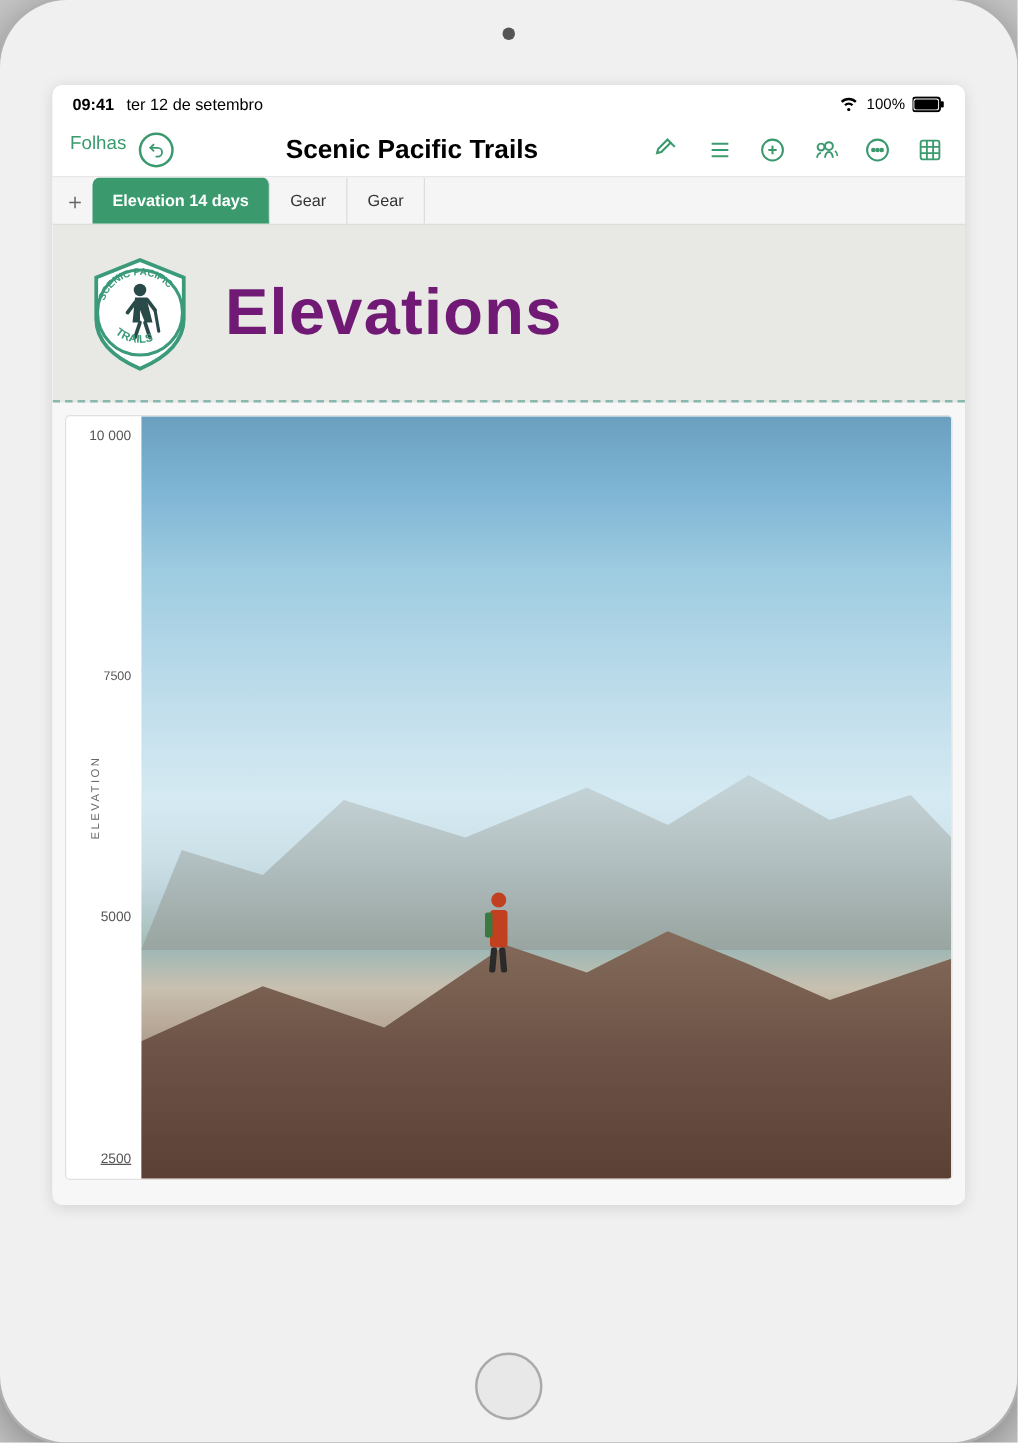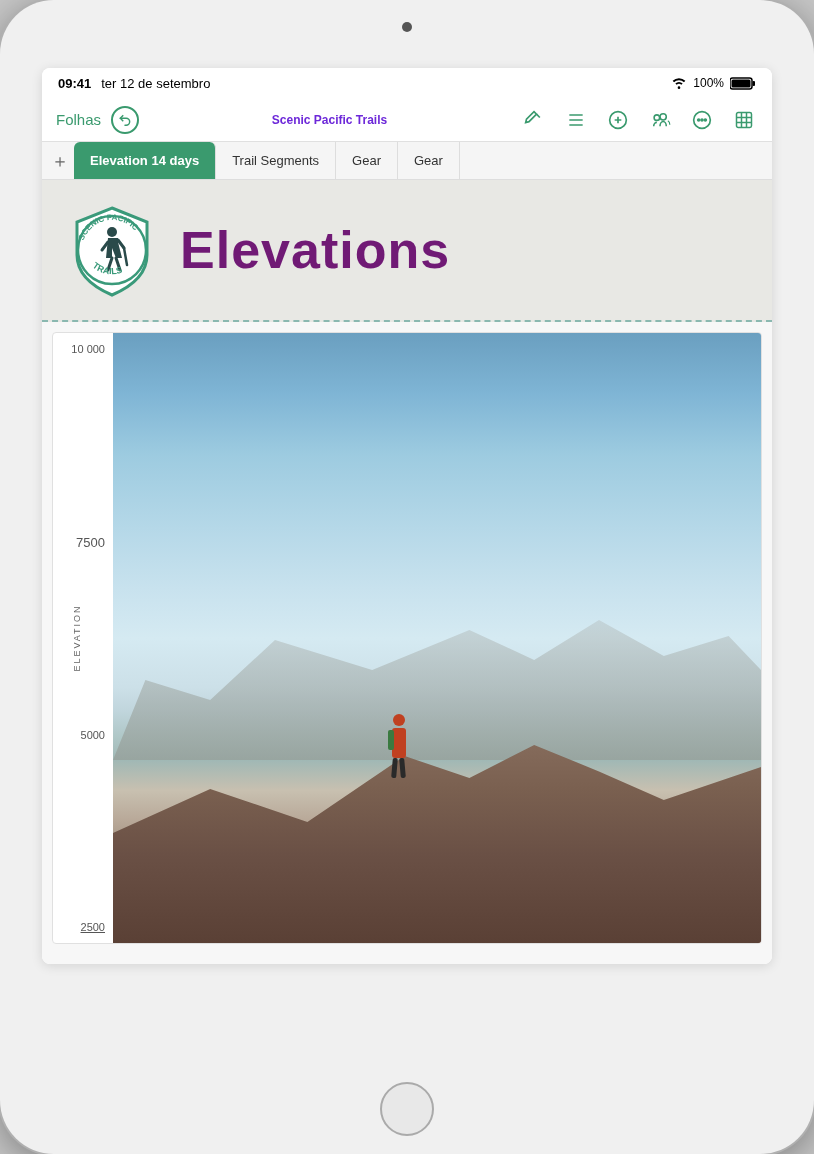--- a/index.html
+++ b/index.html
@@ -88,27 +88,27 @@
       align-items: center;
       justify-content: space-between;
       padding: 4px 14px;
       background: #fff;
       border-bottom: 1px solid #e0e0e0;
       height: 44px;
       flex-shrink: 0;
     }
     .toolbar-left {
       display: flex;
-      align-items: center;
+      align-items: flex-start;
       gap: 10px;
     }
     .toolbar-title {
-      font-size: 12px;
+      font-size: 21px;
       font-weight: 700;
-      color: #6d28d9;
+      color: #000000;
     }
     .toolbar-back {
       font-size: 15px;
       color: #3a9a6e;
       font-weight: 500;
     }
     .toolbar-back-icon {
       width: 28px;
       height: 28px;
       border: 2px solid #3a9a6e;
@@ -300,23 +300,20 @@
         </div>
       </div>
     </div>
 
     <div class="tabs-bar">
       <div class="tab-add">＋</div>
       <div class="tab active">
         <span>Elevation 14 days</span>
       </div>
       <div class="tab">
-        <span>Trail Segments</span>
-      </div>
-      <div class="tab">
         <span>Gear</span>
       </div>
       <div class="tab">
         <span>Gear</span>
       </div>
     </div>
 
     <div class="content">
 
       <div class="sheet-header">
@@ -356,21 +353,21 @@
         <span class="sheet-title-text">Elevations</span>
       </div>
 
       <div style="background:#fff; margin:10px; border:1px solid #e0e0e0; border-radius:4px; overflow:hidden; display:flex; flex-direction:column;">
 
         <div style="display:flex; flex:1;">
 
           <div style="width:60px; flex-shrink:0; display:flex; flex-direction:column; justify-content:space-between; padding:10px 4px 10px 0; position:relative;">
             <span style="position:absolute; left:-10px; top:50%; transform:translateY(-50%) rotate(-90deg); font-size:9px; color:#666; letter-spacing:2px; white-space:nowrap;">ELEVATION</span>
             <span class="y-tick" style="font-size:11px;color:#555;text-align:right;padding-right:4px;">10 000</span>
-            <span class="y-tick" style="font-size:13px;color:#555;text-align:right;padding-right:4px;margin-top:130px;">7500</span>
+            <span class="y-tick" style="font-size:10px;color:#555;text-align:right;padding-right:4px;margin-top:130px;">7500</span>
             <span class="y-tick" style="font-size:11px;color:#555;padding-right:4px;margin-top:130px;">5000</span>
             <span class="y-tick" style="font-size:11px;color:#555;text-align:right;padding-right:4px;margin-top:130px;text-decoration:underline;">2500</span>
           </div>
 
           <div style="flex:1; position:relative; overflow:hidden;">
 
             <div style="position:absolute;top:0;left:0;right:0;border-top:1px solid #eee;"></div>
             <div style="position:absolute;top:33.3%;left:0;right:0;border-top:1px dotted #9cc5c5;"></div>
             <div style="position:absolute;top:66.6%;left:0;right:0;border-top:1px dotted #9cc5c5;"></div>
             <div style="position:absolute;bottom:0;left:0;right:0;border-top:1px solid #eee;"></div>

